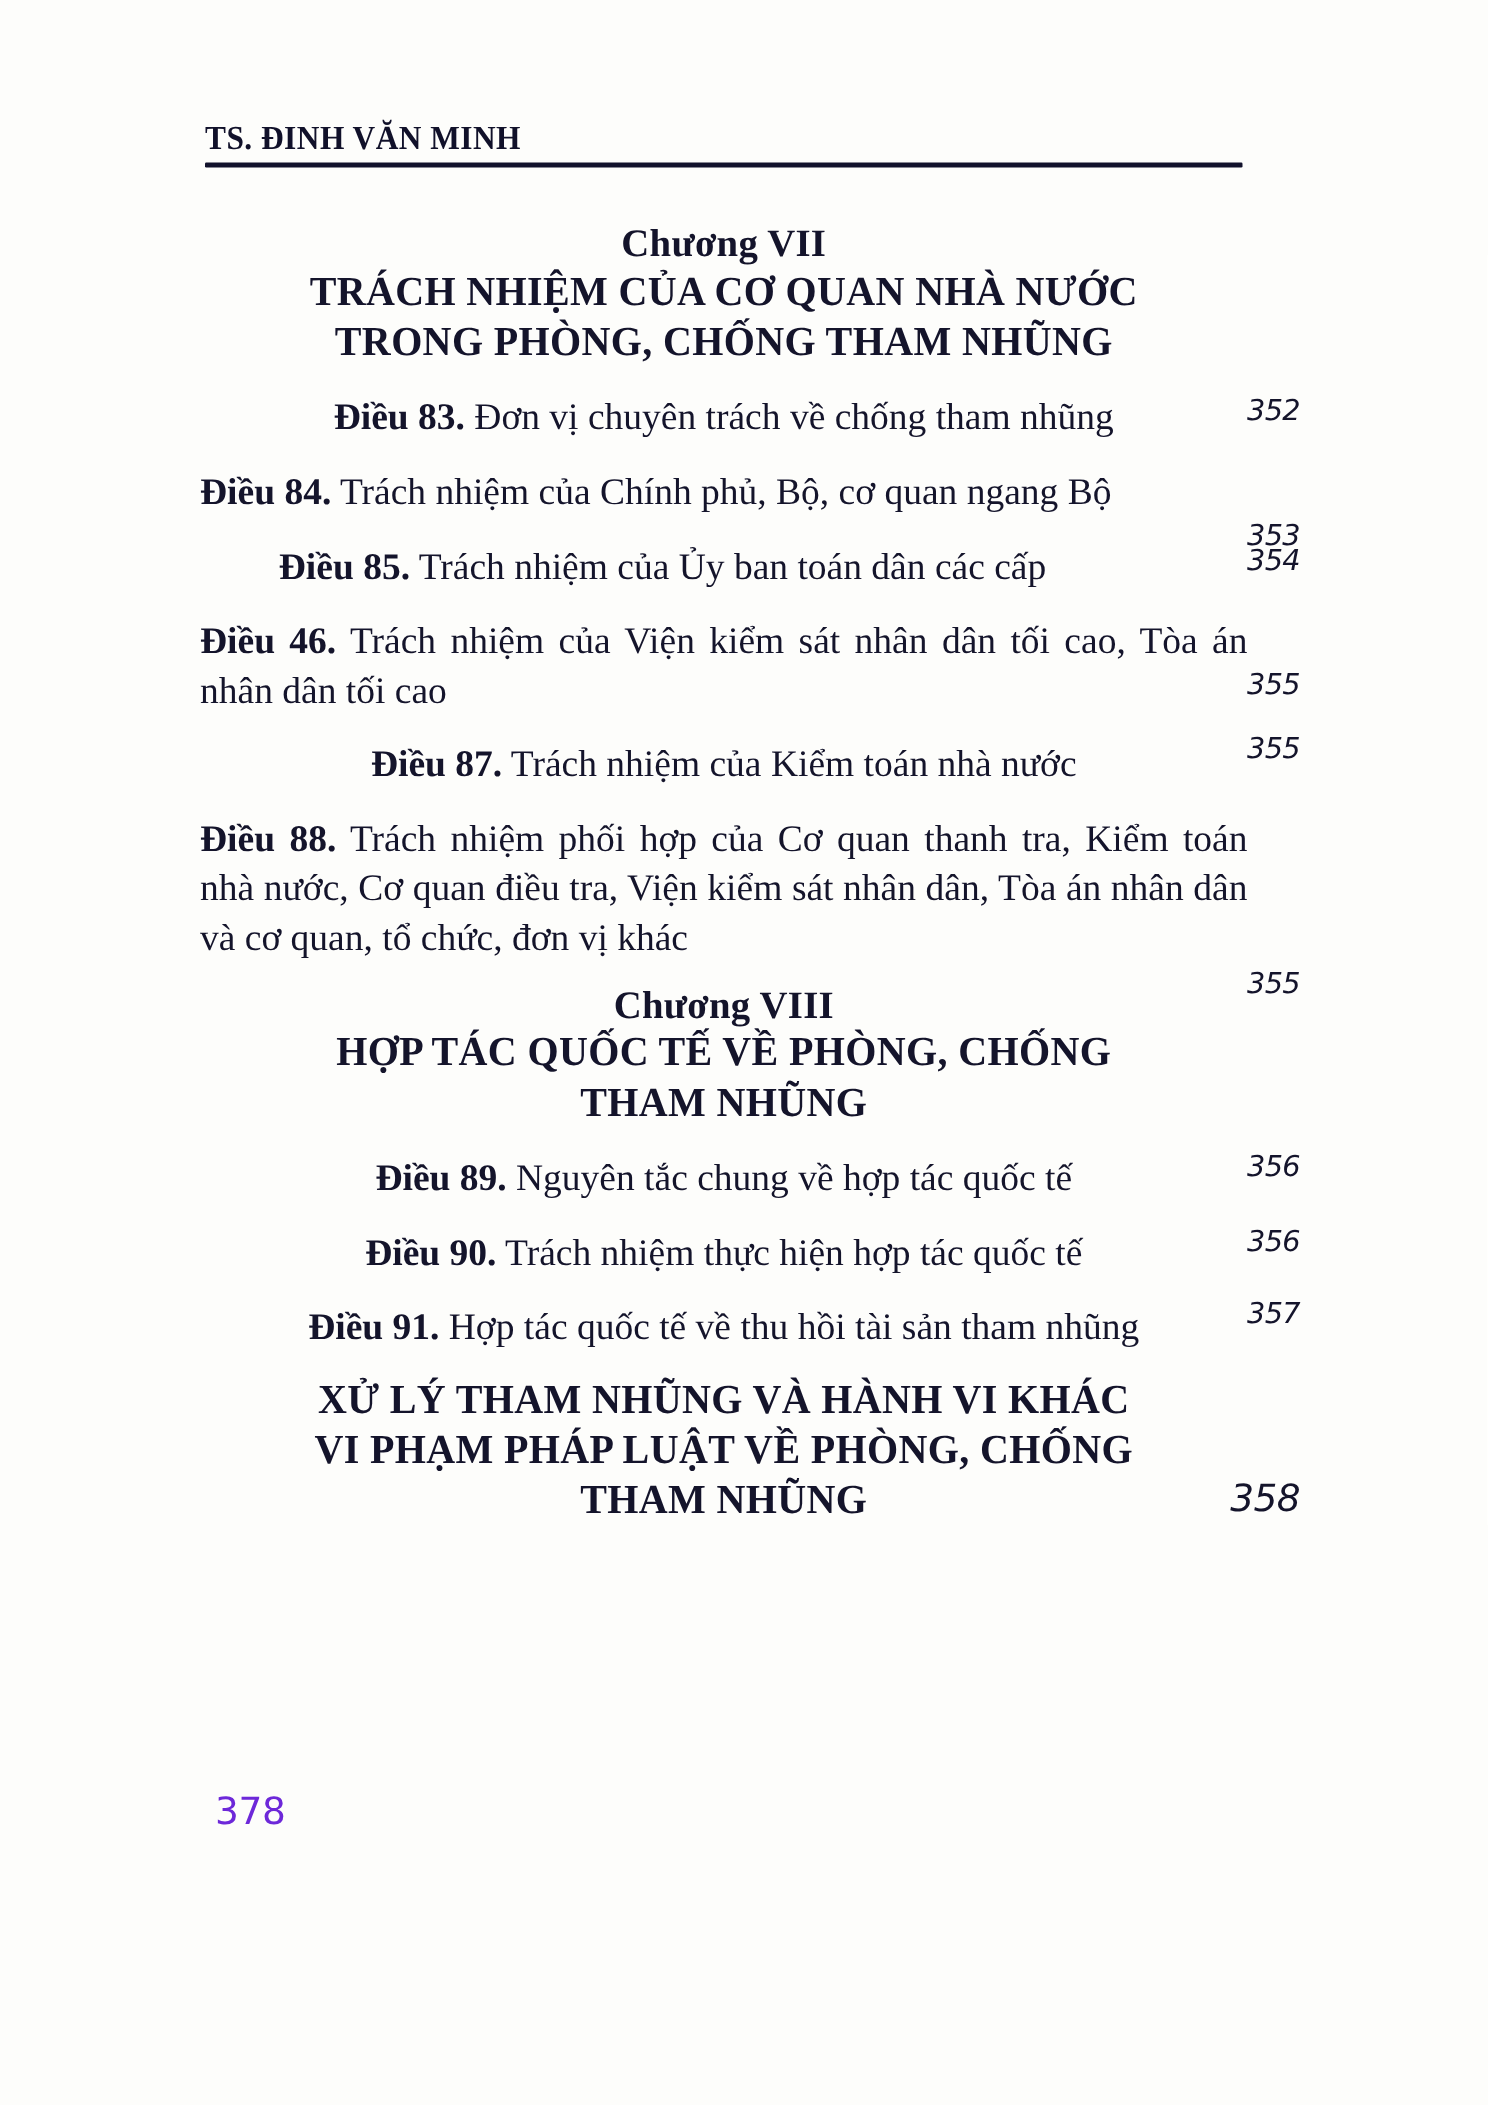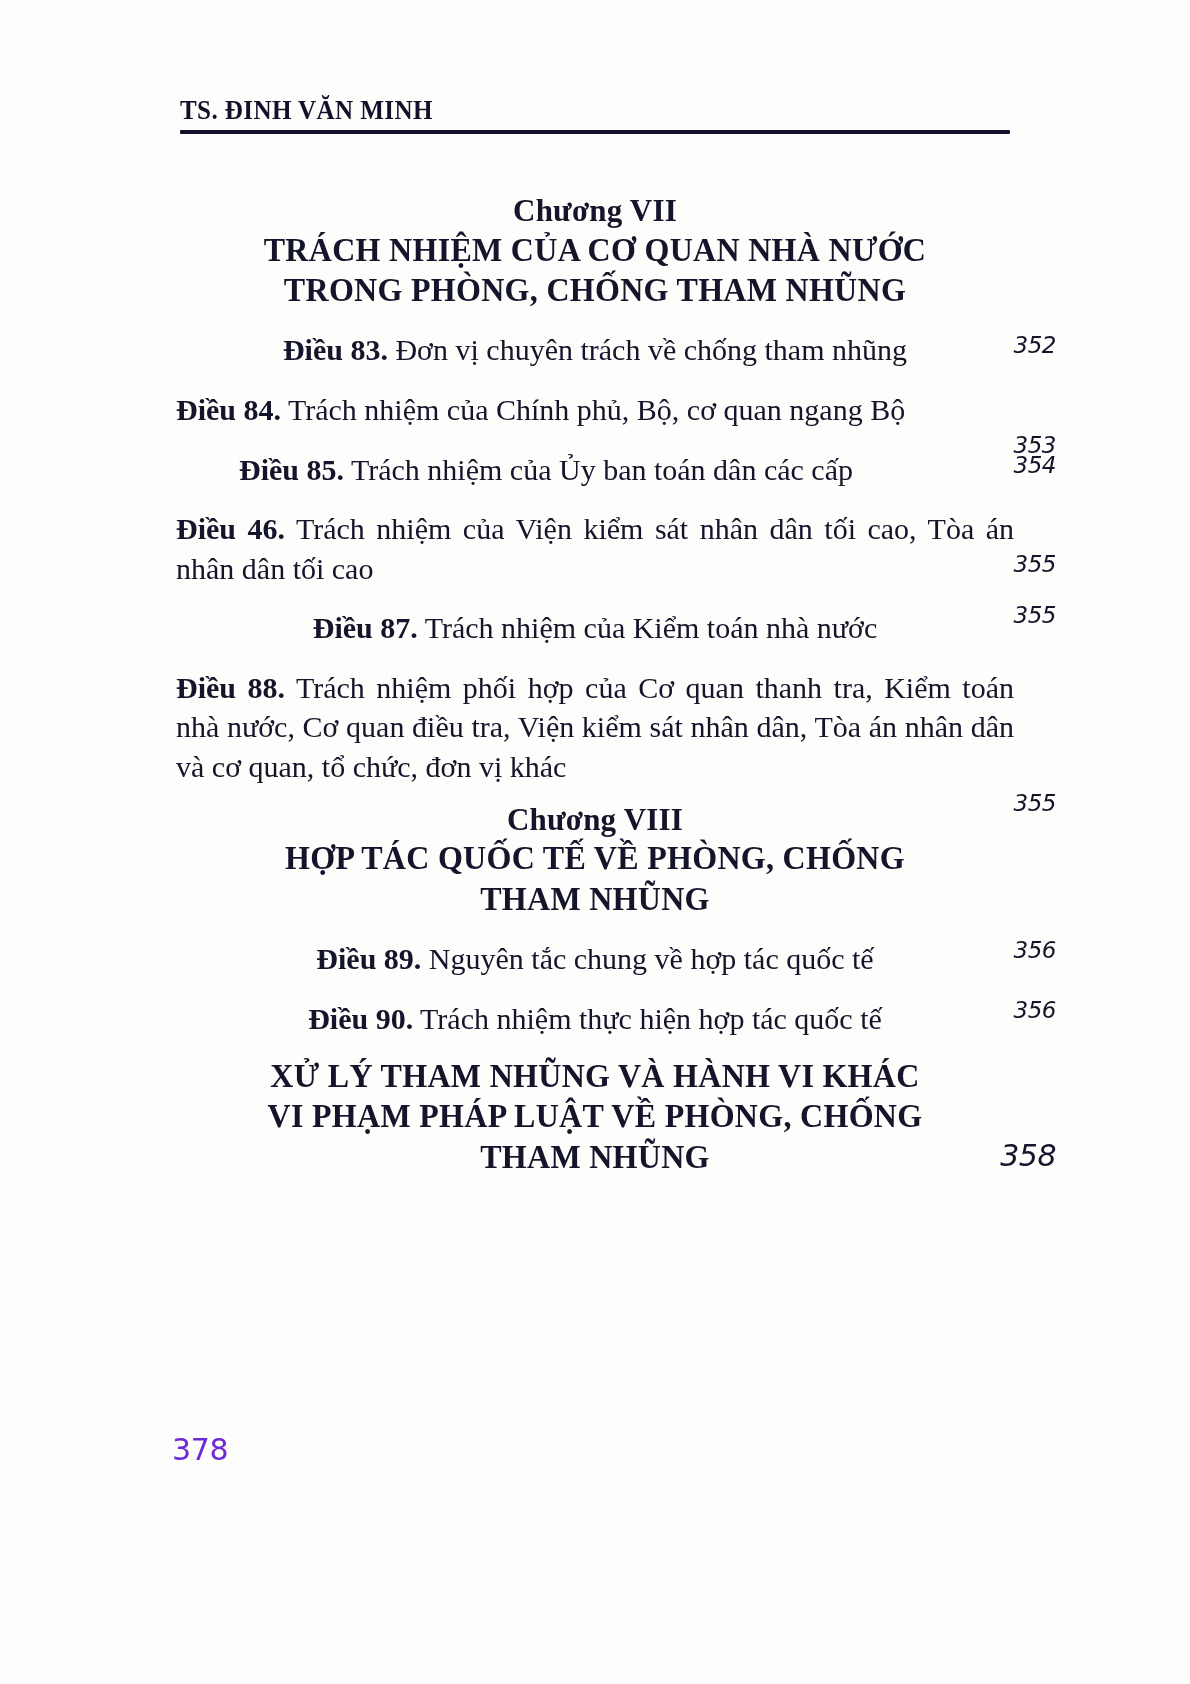--- a/index.html
+++ b/index.html
@@ -16,21 +16,21 @@
     overflow: hidden;
   }
   .page {
     position: absolute;
     inset: 0;
     background: #fdfdfb;
   }
   
   .running-head {
     position: absolute;
-    left: 180px;
+    left: 164px;
     top: 96px;
     width: 830px;
   }
   .running-head-title {
     font-weight: bold;
     font-size: 27px;
     letter-spacing: 0.4px;
     color: #11112a;
     line-height: 1.1;
     font-stretch: condensed;
@@ -41,24 +41,23 @@
   .running-head-rule {
     margin-top: 4px;
     height: 4px;
     background: #12122c;
     width: 830px;
     border-radius: 1px;
   }
   
   .content {
     position: absolute;
-    left: 176px;
+    left: 160px;
     top: 176px;
     width: 838px;
-    margin-top: 16px;
   }
   
   .chapter {
     text-align: center;
     position: relative;
   }
   .chapter-label {
     font-weight: bold;
     font-size: 31px;
     line-height: 1.22;
@@ -181,20 +180,24 @@
     <div class="entry w-full">
       <span class="entry-text nowrap-fit"><span class="entry-num">Điều 89.</span><span> Nguyên tắc chung về hợp tác quốc tế</span></span>
       <span class="entry-page" style="top:-4px;">356</span>
     </div>
 
     <div class="entry w-full">
       <span class="entry-text nowrap-fit"><span class="entry-num">Điều 90.</span><span> Trách nhiệm thực hiện hợp tác quốc tế</span></span>
       <span class="entry-page" style="top:-4px;">356</span>
     </div>
 
+    <div class="entry w-full">
+      <span class="entry-text nowrap-fit"><span class="entry-num">Điều 91.</span><span> Hợp tác quốc tế về thu hồi tài sản tham nhũng</span></span>
+      <span class="entry-page" style="top:-6px;">357</span>
+    </div>
 
     <div class="chapter c9">
       <div class="chapter-title-line">XỬ LÝ THAM NHŨNG VÀ HÀNH VI KHÁC</div>
       <div class="chapter-title-line">VI PHẠM PHÁP LUẬT VỀ PHÒNG, CHỐNG</div>
       <div class="chapter-title-line">THAM NHŨNG</div>
       <span class="chapter-page" style="bottom:4px;font-style:italic;">358</span>
     </div>
 
   </div>
 

